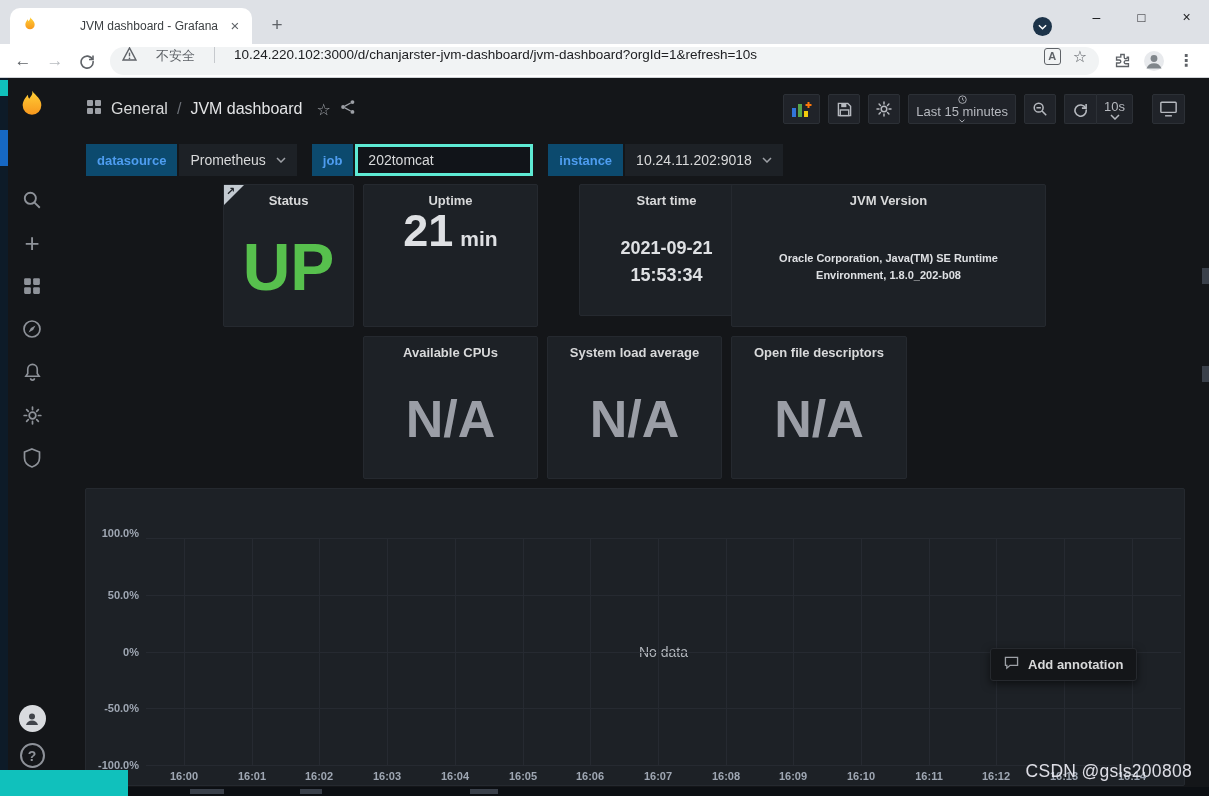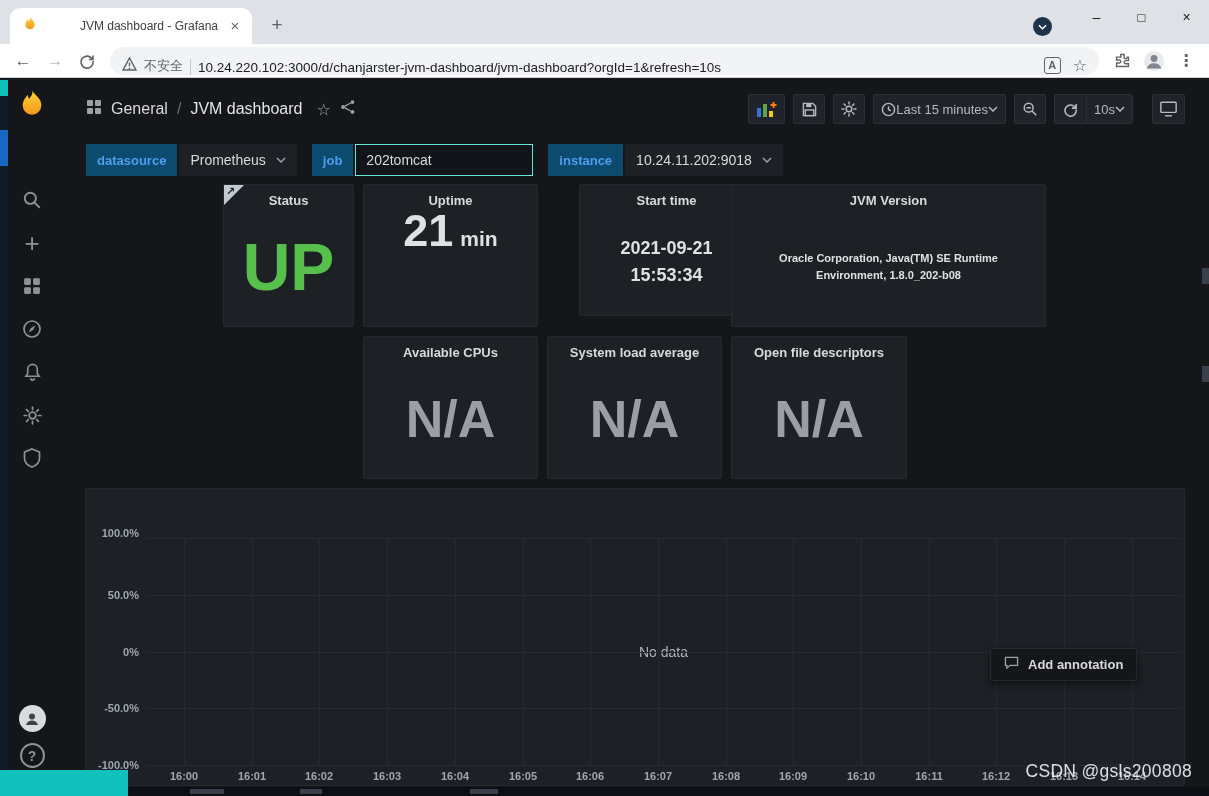--- a/index.html
+++ b/index.html
@@ -20,22 +20,22 @@
   .win-controls { position:absolute; right:0; top:0; height:34px; display:flex; }
   .wc { width:45px; height:34px; display:flex; align-items:center; justify-content:center; color:#202124; font-size:14px; }
   .wc.maxi { font-size:13px; }
 
   
   .navbar { position:absolute; top:44px; left:0; width:100%; height:34px; background:#fff;
             border-bottom:1px solid #cfd2d6; display:flex; align-items:center; padding:0 10px; gap:6px; }
   .nav-btn { width:26px; height:26px; display:flex; align-items:center; justify-content:center;
              color:#5f6368; font-size:17px; border-radius:50%; flex:0 0 auto; }
   .nav-btn.disabled { color:#b8bcc0; }
-  .omnibox { flex:1; height:28px; background:#f1f3f4; border-radius:14px; display:flex; align-items:flex-end;
-             padding:0 12px; gap:7px; margin:0 4px; min-width:0; }
+  .omnibox { flex:1; height:28px; background:#f1f3f4; border-radius:14px; display:flex; align-items:flex-start;
+             padding:0 12px; gap:19px; margin:0 4px; min-width:0; }
   .notsecure { font-size:13px; color:#5f6368; white-space:nowrap; }
   .odivider { width:1px; height:16px; background:#c6c9cd; }
   .url { font-size:13.5px; color:#202124; flex:1; white-space:nowrap; overflow:hidden; }
   .omni-right { display:flex; gap:12px; align-items:center; }
   .tr-box { width:17px; height:17px; border:1.6px solid #5f6368; border-radius:3px; color:#5f6368;
             font-size:11px; font-weight:700; display:flex; align-items:center; justify-content:center; }
   .star-ico { color:#5f6368; font-size:16px; }
   .menu-ico { font-size:16px; font-weight:700; }
 
   
@@ -52,33 +52,33 @@
 
   .dash-header { position:absolute; left:86px; top:14px; right:24px; height:34px; display:flex; align-items:center; }
   .crumb { display:flex; align-items:center; gap:9px; color:#9da0a6; }
   .folder { color:#d8d9da; font-size:16px; }
   .csep { color:#6c7077; font-size:16px; }
   .dtitle { color:#e3e4e6; font-size:16px; }
   .hstar { color:#9da0a6; font-size:16px; margin-left:5px; }
   .toolbar { margin-left:auto; display:flex; align-items:center; gap:8px; }
   .tbtn { height:30px; min-width:32px; background:#202329; border:1px solid #2c3036; border-radius:2px;
           color:#b6b9bf; display:flex; align-items:center; justify-content:center; padding:0 7px;
-          font-size:13px; font-family:inherit; cursor:default; }
+          font-size:13px; font-family:inherit; cursor:default;flex-direction:column; }
   .refresh-group { display:flex; }
   .refresh-group .tbtn:first-child { border-radius:2px 0 0 2px; border-right:none; }
   .refresh-group .tbtn:last-child { border-radius:0 2px 2px 0; }
   .kiosk { margin-left:11px; }
 
   .var-row { position:absolute; left:86px; top:66px; display:flex; gap:15px; }
   .var-group { display:flex; gap:2px; }
   .var-label { height:32px; background:#0c4a6e; display:flex; align-items:center; padding:0 11px;
                font-size:13px; font-weight:700; }
   .var-value { height:32px; background:#1d2126; display:flex; align-items:center; gap:10px; padding:0 11px;
                font-size:14px; color:#d8d9da; }
-  .var-input { height:32px; width:178px; background:#111419; border:1px solid #5eead4; color:#d8d9da;
+  .var-input { height:32px; width:178px; background:#111419; border:3px solid #5eead4; color:#d8d9da;
                padding:0 10px; font-size:14px; font-family:inherit; }
 
   .panel { position:absolute; background:#1d2126; border:1px solid #25292f; border-radius:2px; }
   .stat { display:flex; flex-direction:column; }
   .ptitle { text-align:center; padding-top:8px; font-size:13px; font-weight:700; color:#d8d9da; }
   .stat-body { flex:1; display:flex; align-items:center; justify-content:center; }
   .v-up { font-size:66px; font-weight:700; line-height:1; }
   .v-big { font-size:45px; font-weight:700; color:#dee0e3; line-height:1; }
   .v-unit { font-size:21px; font-weight:700; color:#dee0e3; margin-left:7px; }
   .uptime-row { display:flex; align-items:baseline; }

